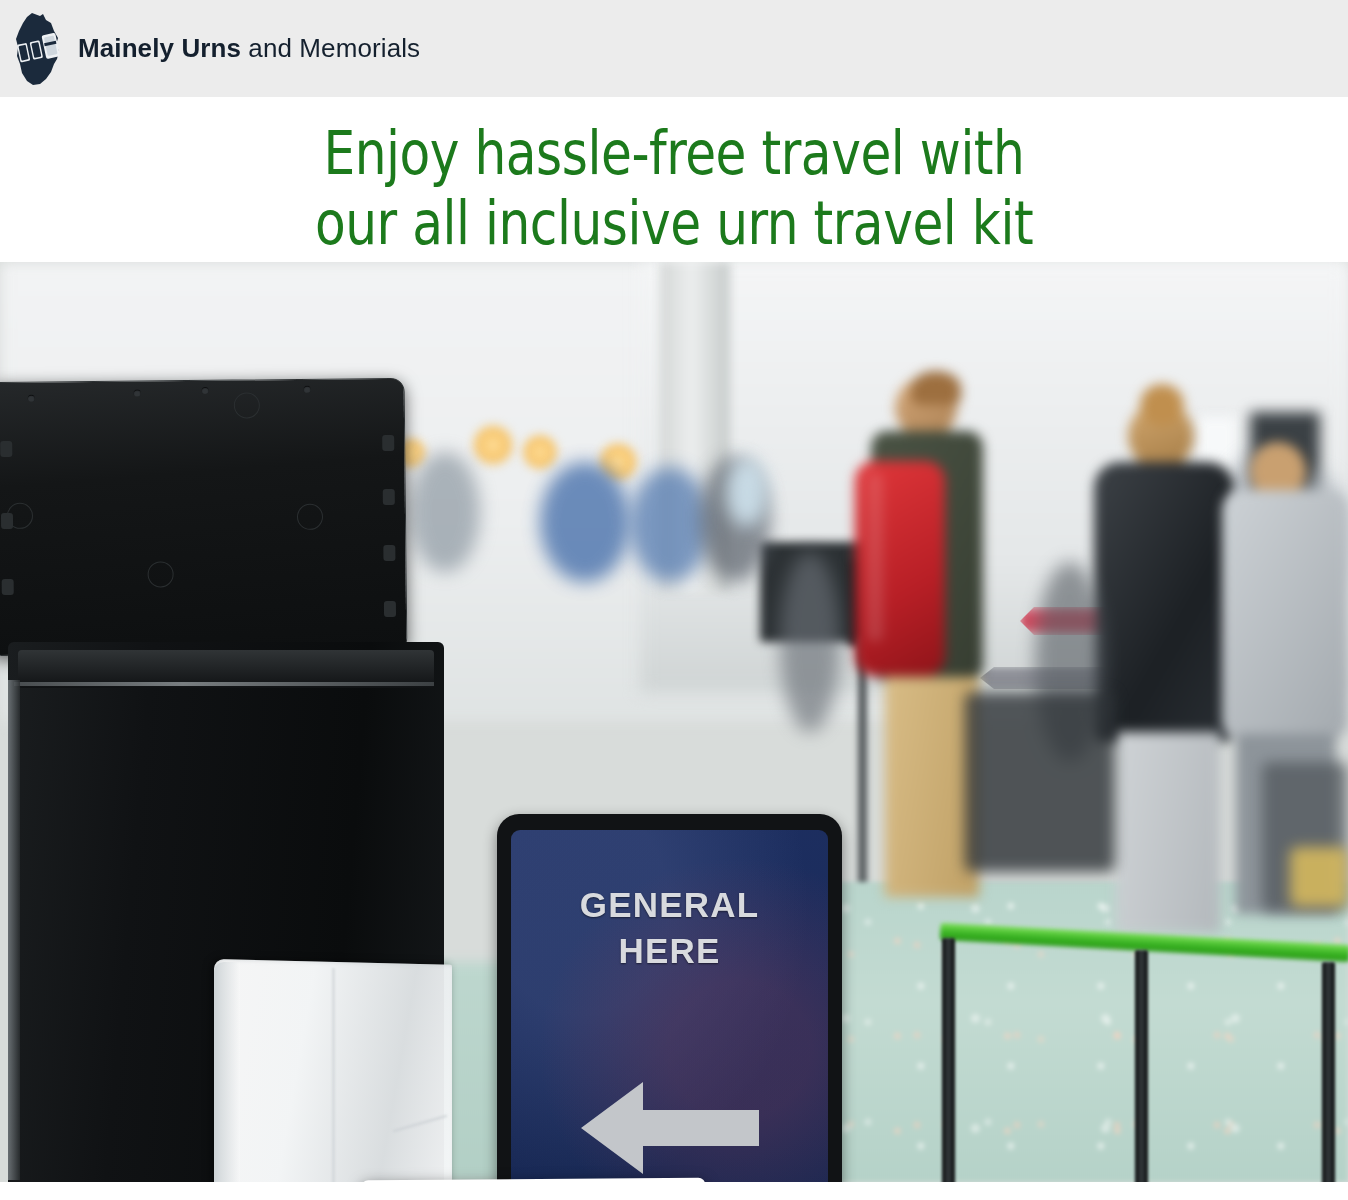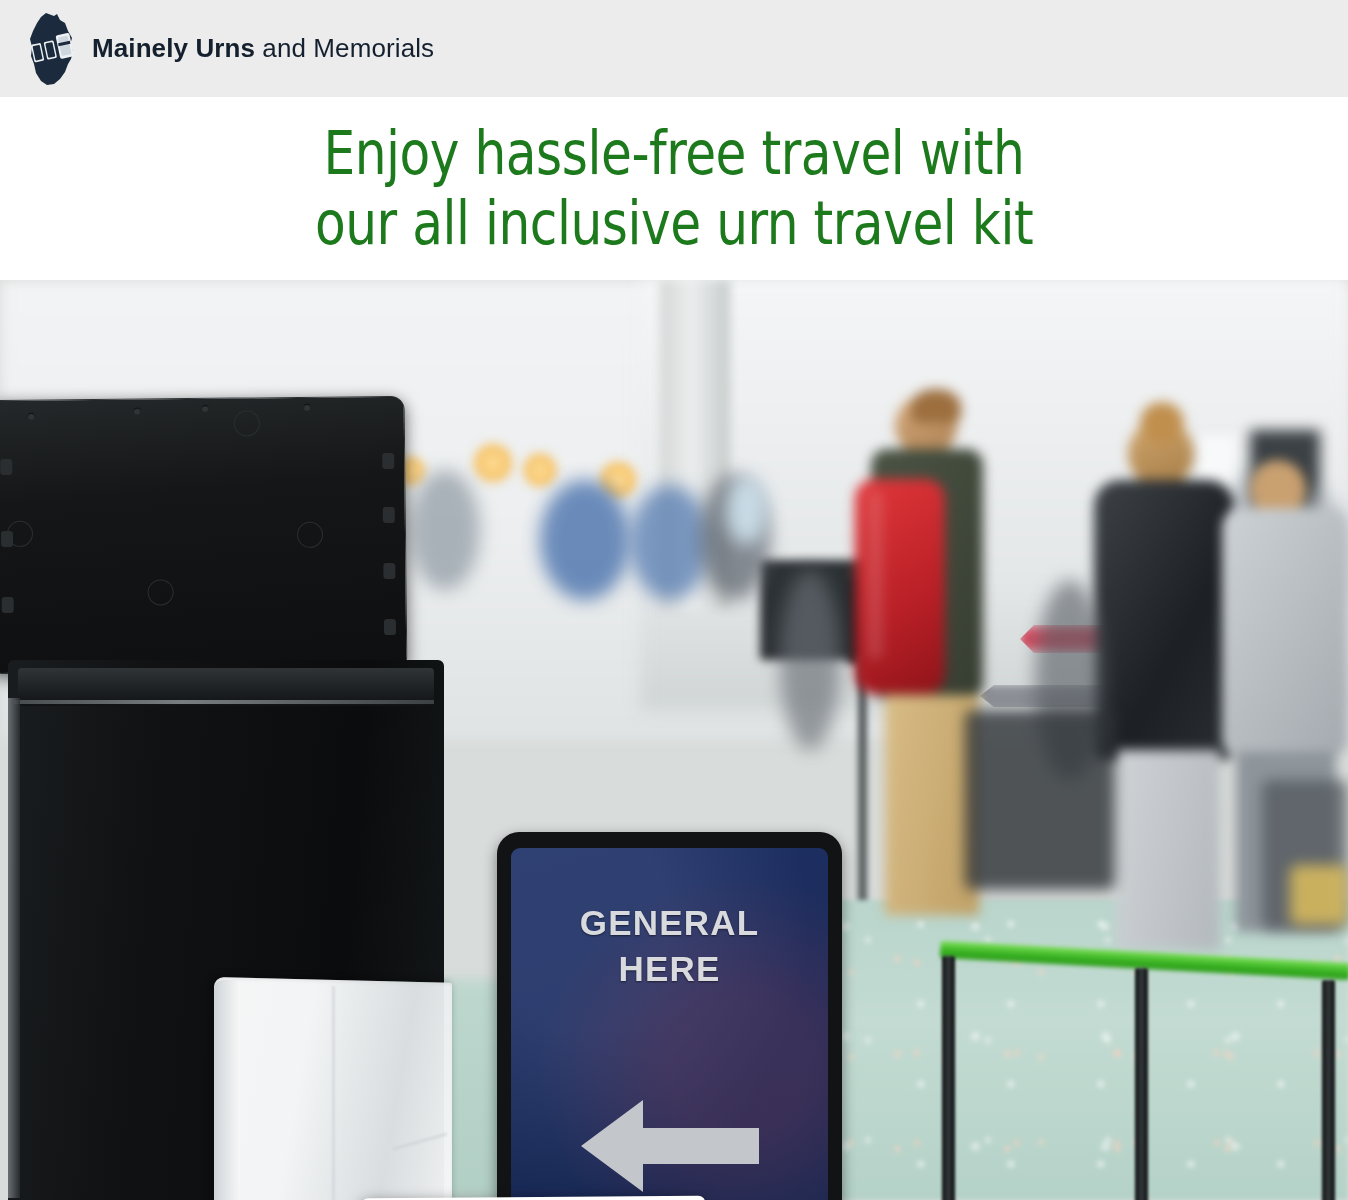--- a/index.html
+++ b/index.html
@@ -2,21 +2,21 @@
 <html><head>
 <meta charset="utf-8">
 <style>
   * { margin:0; padding:0; box-sizing:border-box; }
   html,body { width:1348px; height:1200px; background:#fff;
               font-family:"Liberation Sans", sans-serif; overflow:hidden; }
 
   
   .brand-bar{
     position:absolute; left:0; top:0; width:1348px; height:97px;
-    background:#ececec; display:flex; align-items:center; padding-left:24px;
+    background:#ececec; display:flex; align-items:center; padding-left:10px;
   }
   .brand-logo{ width:56px; height:76px; position:relative; flex:0 0 auto; }
   .brand-logo svg{ display:block; width:56px; height:76px; }
   .brand-text{
     margin-left:12px; font-size:26px; color:#14202e; letter-spacing:.1px;
     white-space:nowrap;
   }
   .brand-text .b{ font-weight:bold; }
   .brand-text .n{ font-weight:normal; }
 
@@ -28,21 +28,21 @@
   }
   .headline-line{
     color:#1c7a1c; font-size:60px; line-height:1.16; font-weight:400;
     font-family:"Liberation Sans Narrow","DejaVu Sans Condensed","Liberation Sans",sans-serif;
     transform:scaleX(.93); transform-origin:center; white-space:nowrap;
     letter-spacing:-.5px;
   }
 
   
   .photo{
-    position:absolute; left:0; top:280px; width:1348px; height:920px;
+    position:absolute; left:0; top:262px; width:1348px; height:920px;
     overflow:hidden; background:#d8dcda;
   }
 
   
   .bg-sky{
     position:absolute; left:0; top:0; width:1348px; height:460px;
     background:linear-gradient(180deg,#f2f3f4 0%,#eceeef 55%,#dfe3e3 100%);
     filter:blur(7px);
   }
   .bg-wall{

